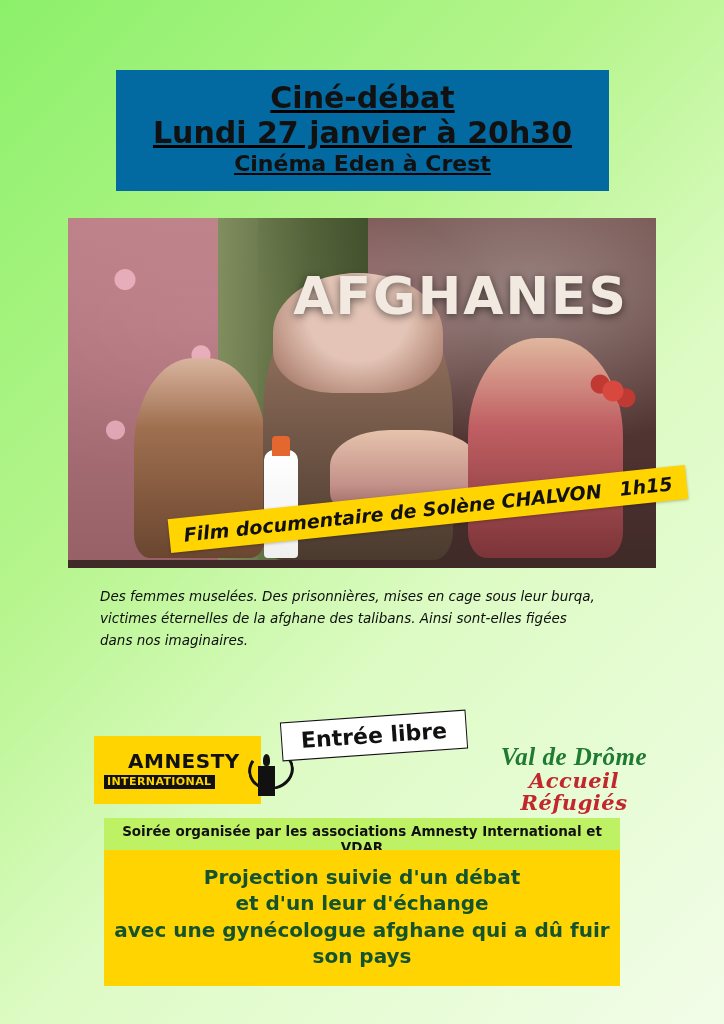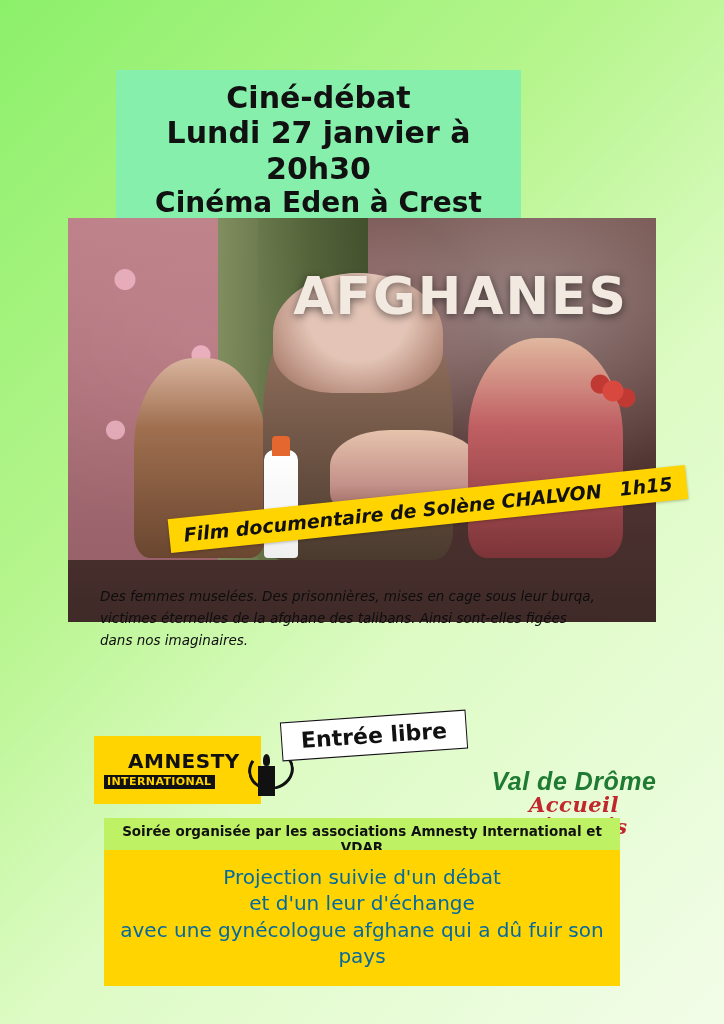--- a/index.html
+++ b/index.html
@@ -18,42 +18,43 @@
   .poster {
     position: absolute;
     inset: 0;
   }
 
   
   .header-band {
     position: absolute;
     left: 116px;
     top: 70px;
-    width: 405px;
-    background: #86efac;
+    width: 493px;
+    background: #0369a1;
     padding: 10px 0 14px 0;
     text-align: center;
+    text-decoration: underline;
   }
   .header-line {
     font-family: "DejaVu Sans", sans-serif;
     font-weight: bold;
     color: #111;
     line-height: 1.18;
   }
   .header-line.l1 { font-size: 30px; }
   .header-line.l2 { font-size: 30px; }
-  .header-line.l3 { font-size: 28px; }
+  .header-line.l3 { font-size: 22px; }
 
   
   .still {
     position: absolute;
     left: 68px;
     top: 218px;
     width: 588px;
-    height: 404px;
+    height: 350px;
     overflow: hidden;
     background: #5d3f3a;
   }
   .still-bg {
     position: absolute;
     inset: 0;
     background:
       radial-gradient(ellipse at 22% 30%, rgba(255,190,205,0.55) 0%, rgba(255,190,205,0) 45%),
       radial-gradient(ellipse at 78% 22%, rgba(255,255,255,0.35) 0%, rgba(255,255,255,0) 40%),
       linear-gradient(180deg, #6d4a46 0%, #5a3a37 40%, #3f2a28 100%);
@@ -247,27 +248,26 @@
   
   .vdar {
     position: absolute;
     left: 484px;
     top: 744px;
     width: 180px;
     text-align: center;
     line-height: 1.05;
   }
   .vdar .l1 {
-    font-family: Liberation Sans, sans-serif;
+    font-family: Liberation Serif, serif;
     font-style: italic;
     font-weight: bold;
     font-size: 25px;
     color: #1f7a33;
     letter-spacing: .5px;
-    margin-top: 24px;
   }
   .vdar .l2 {
     font-family: "DejaVu Serif", serif;
     font-style: italic;
     font-weight: bold;
     font-size: 21px;
     color: #c1272d;
     letter-spacing: .5px;
   }
 
@@ -291,23 +291,23 @@
     position: absolute;
     left: 104px;
     top: 850px;
     width: 516px;
     background: #ffd400;
     text-align: center;
     padding: 14px 0 16px 0;
   }
   .bottom-band .bl {
     font-family: "DejaVu Sans", sans-serif;
-    font-weight: normal;
+    font-weight: bold;
     font-size: 20px;
-    color: #0369a1;
+    color: #14532d;
     line-height: 1.32;
   }
 </style>
 </head>
 <body>
 
 <div class="poster">
 
   <div class="header-band">
     <div class="header-line l1">Ciné-débat</div>

